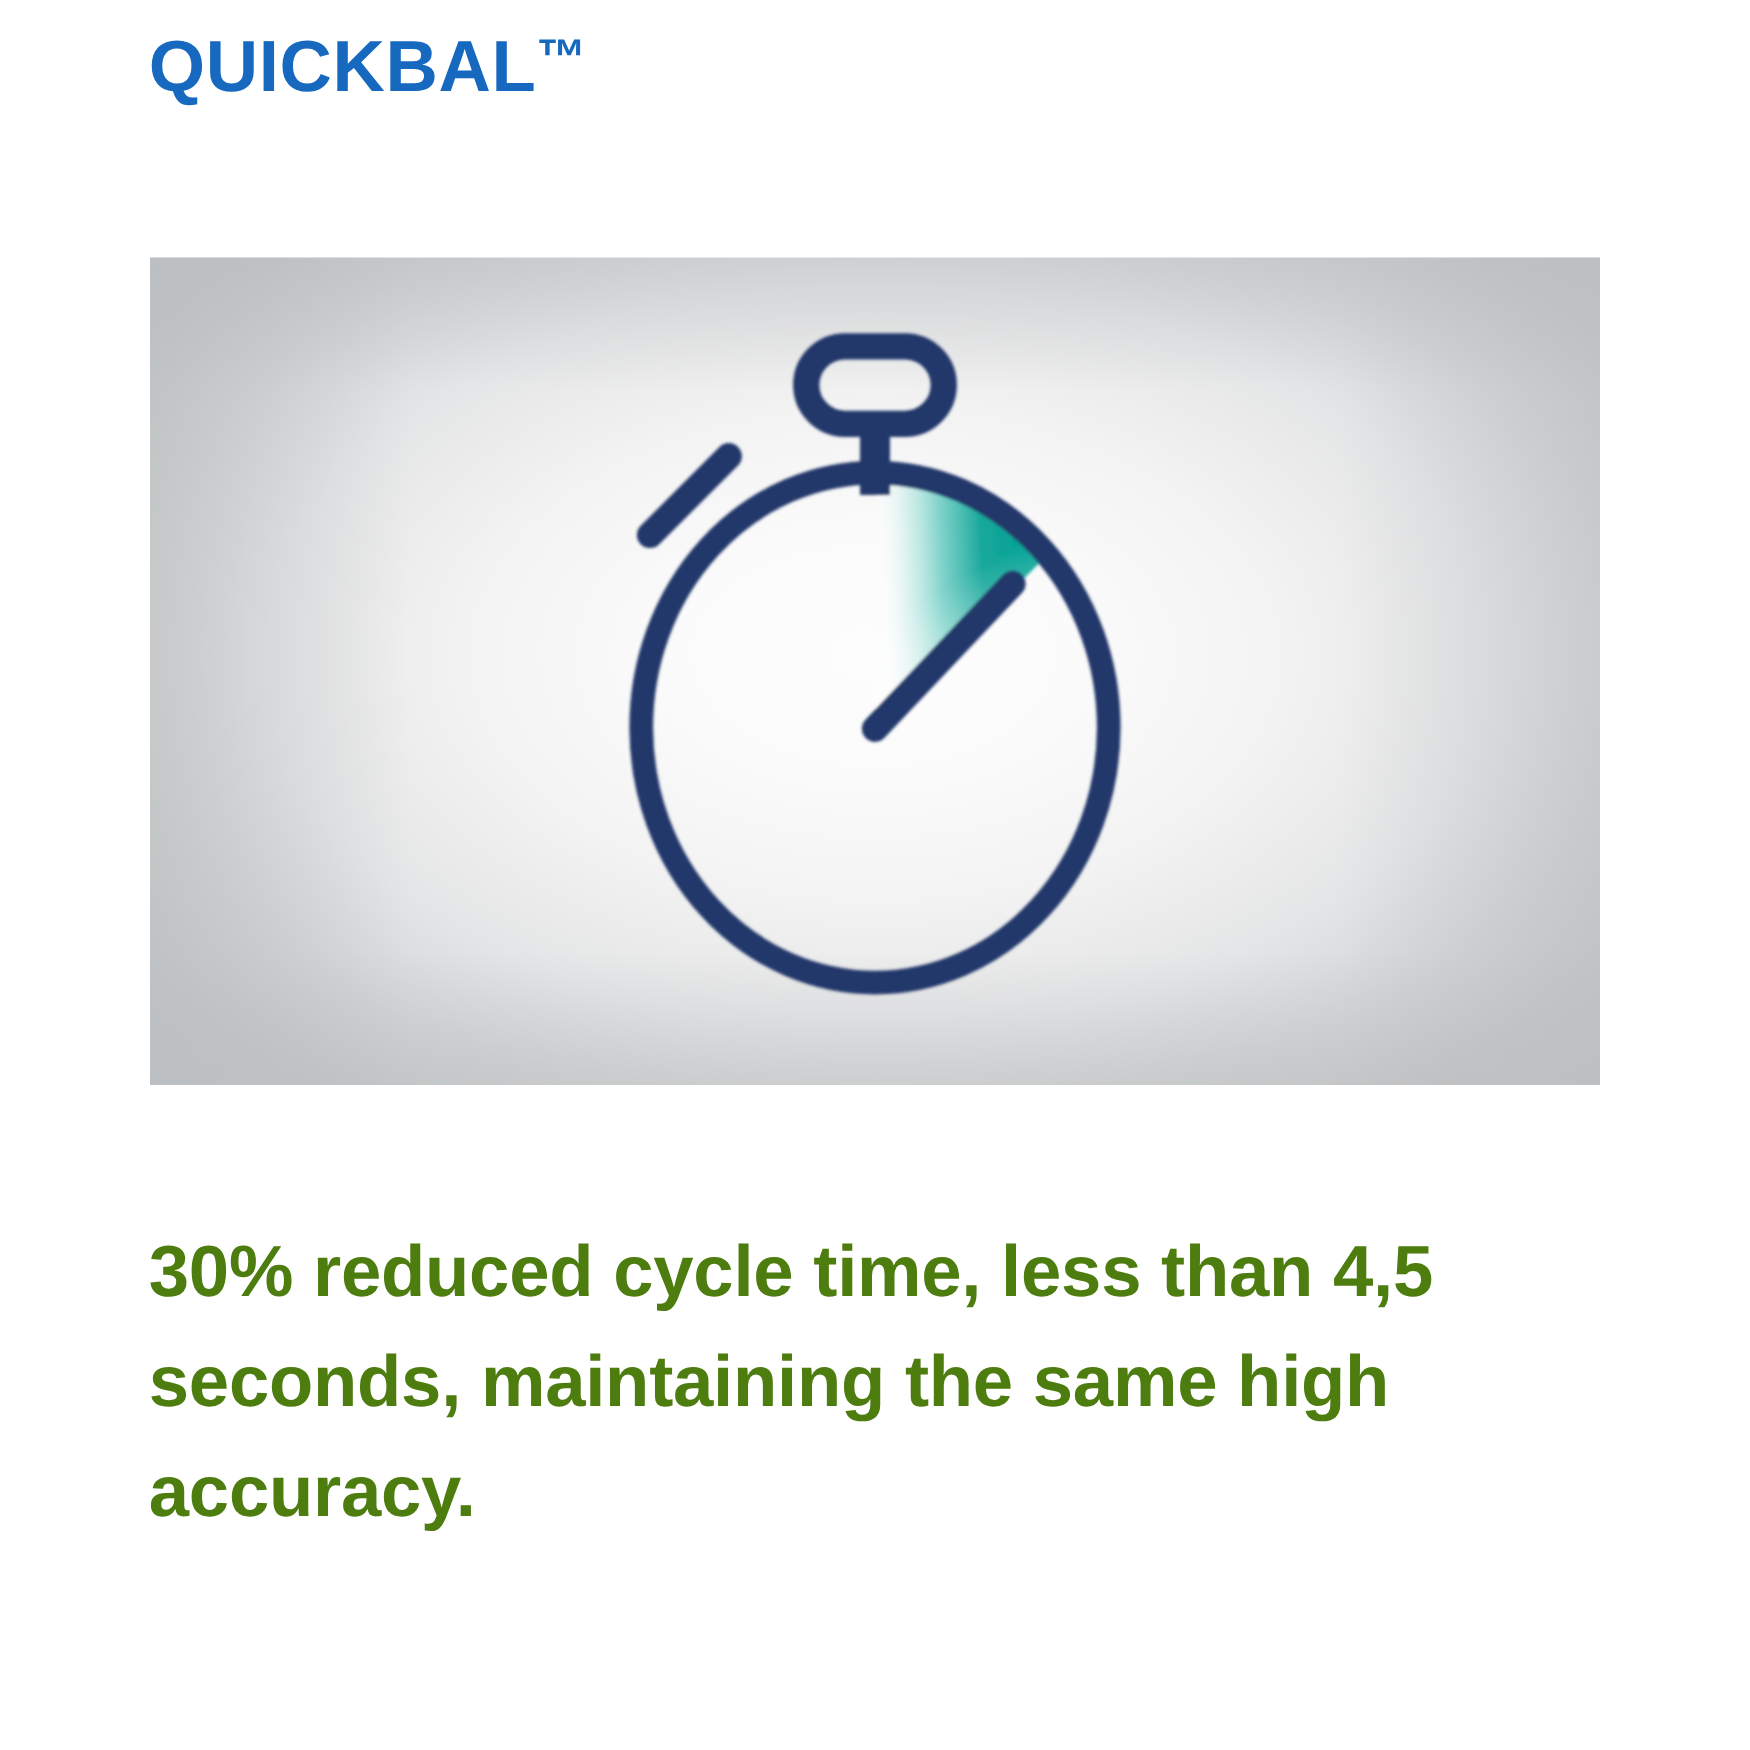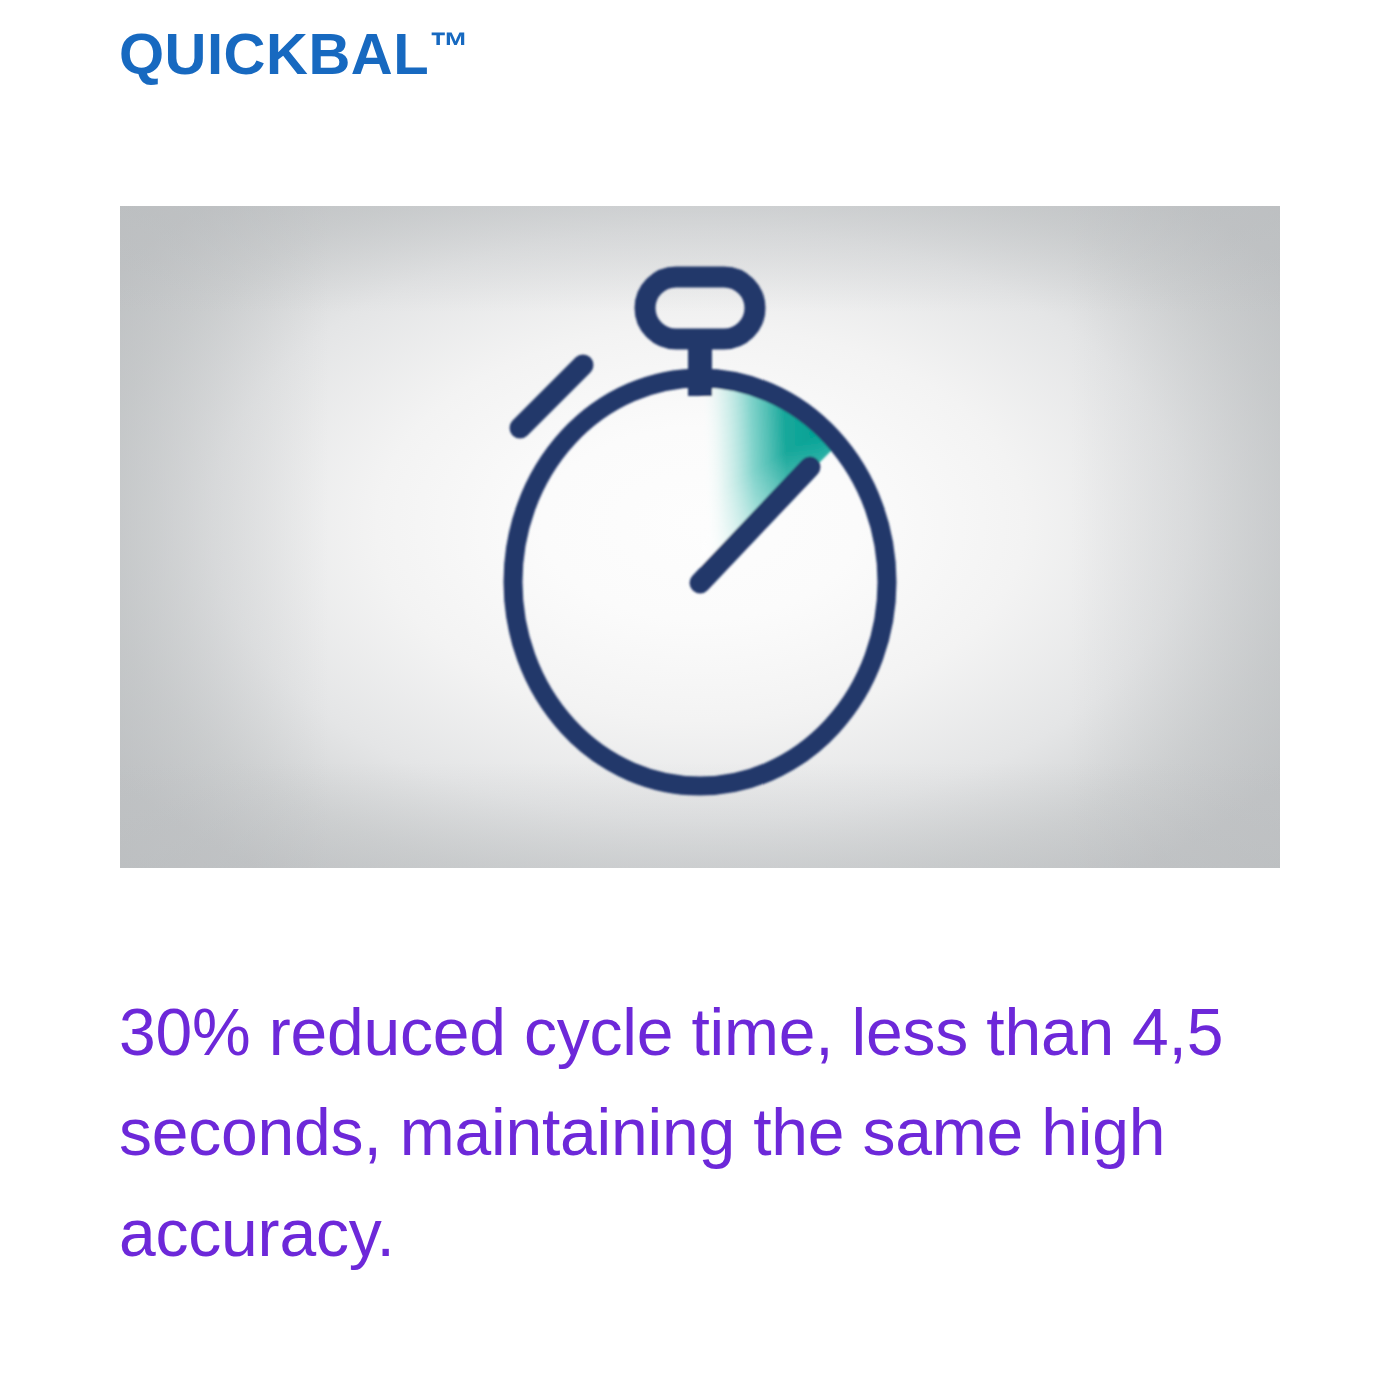--- a/index.html
+++ b/index.html
@@ -88,24 +88,24 @@
     height: 662px;
   }
 
   
   .caption {
     position: absolute;
     left: 119px;
     top: 916px;
     width: 1110px;
     font-family: "Liberation Sans", sans-serif;
-    font-size: 66px;
-    font-weight: 400;
+    font-size: 58px;
+    font-weight: 700;
     line-height: 1.52;
-    color: #6d28d9;
+    color: #4d7c0f;
     letter-spacing: -0.2px;
     user-select: none;
   }
 </style>
 </head>
 <body>
 
 <div class="page">
 
   <div class="brand-title">

